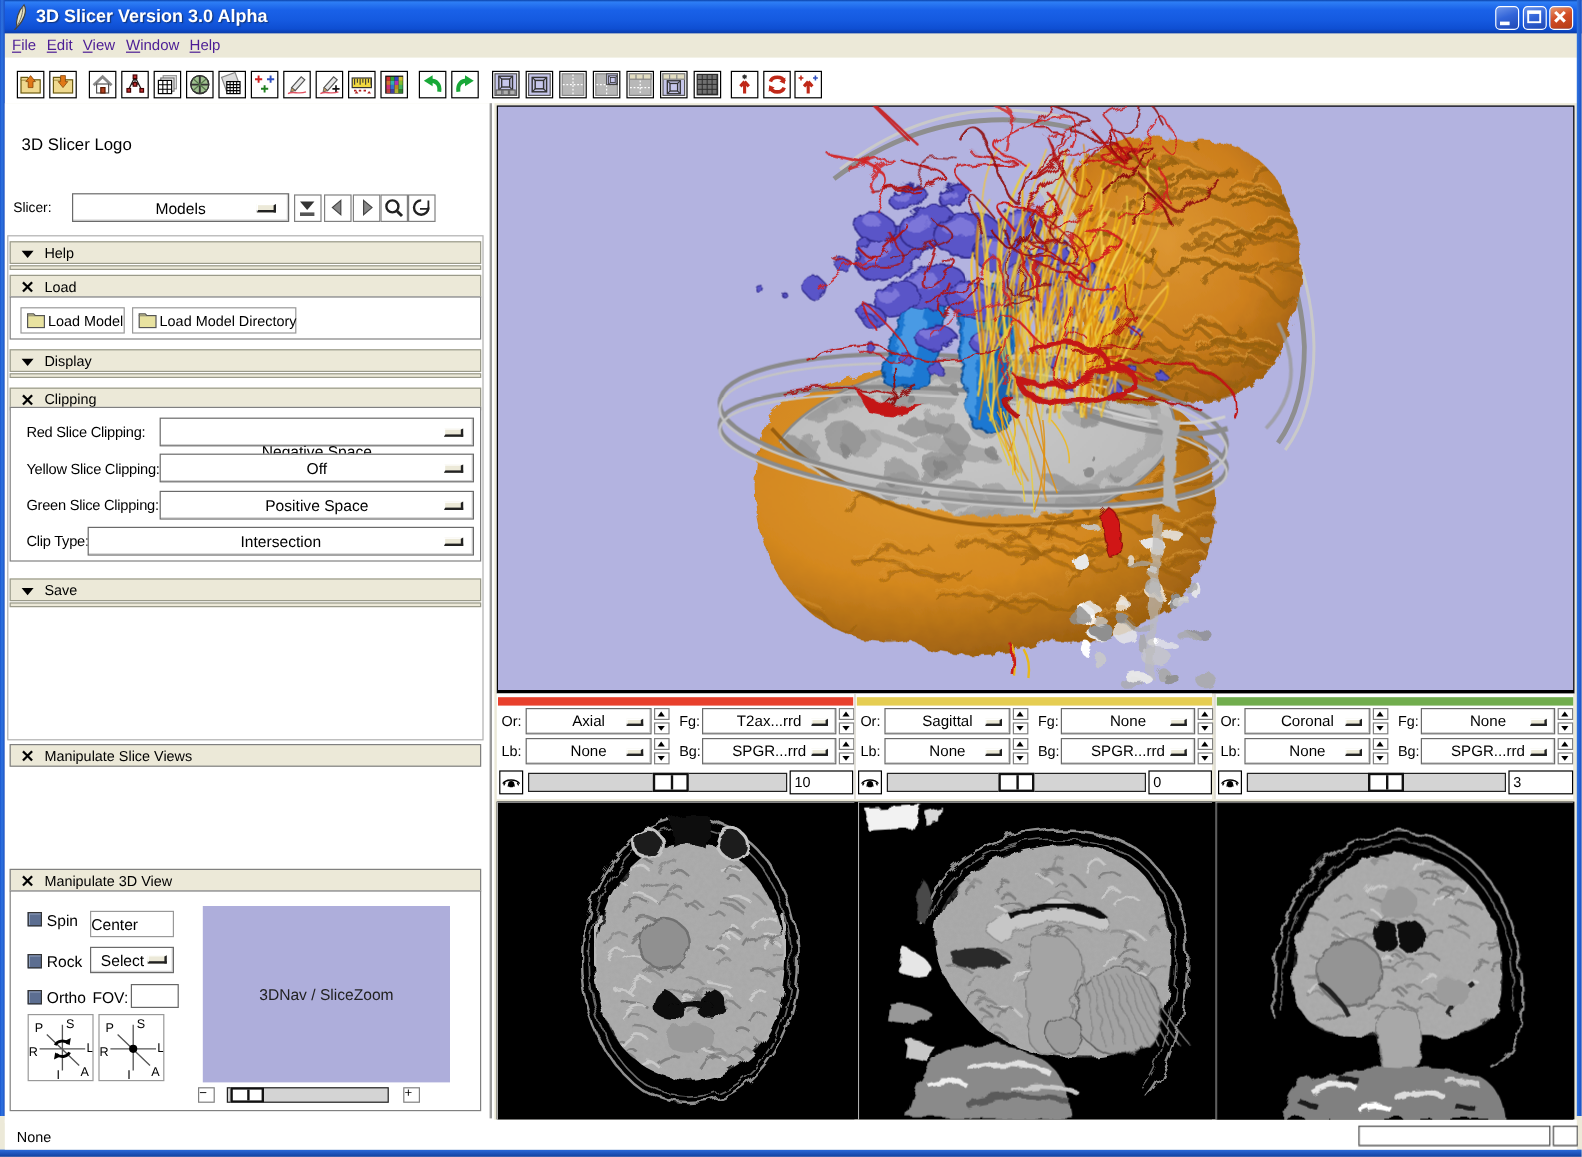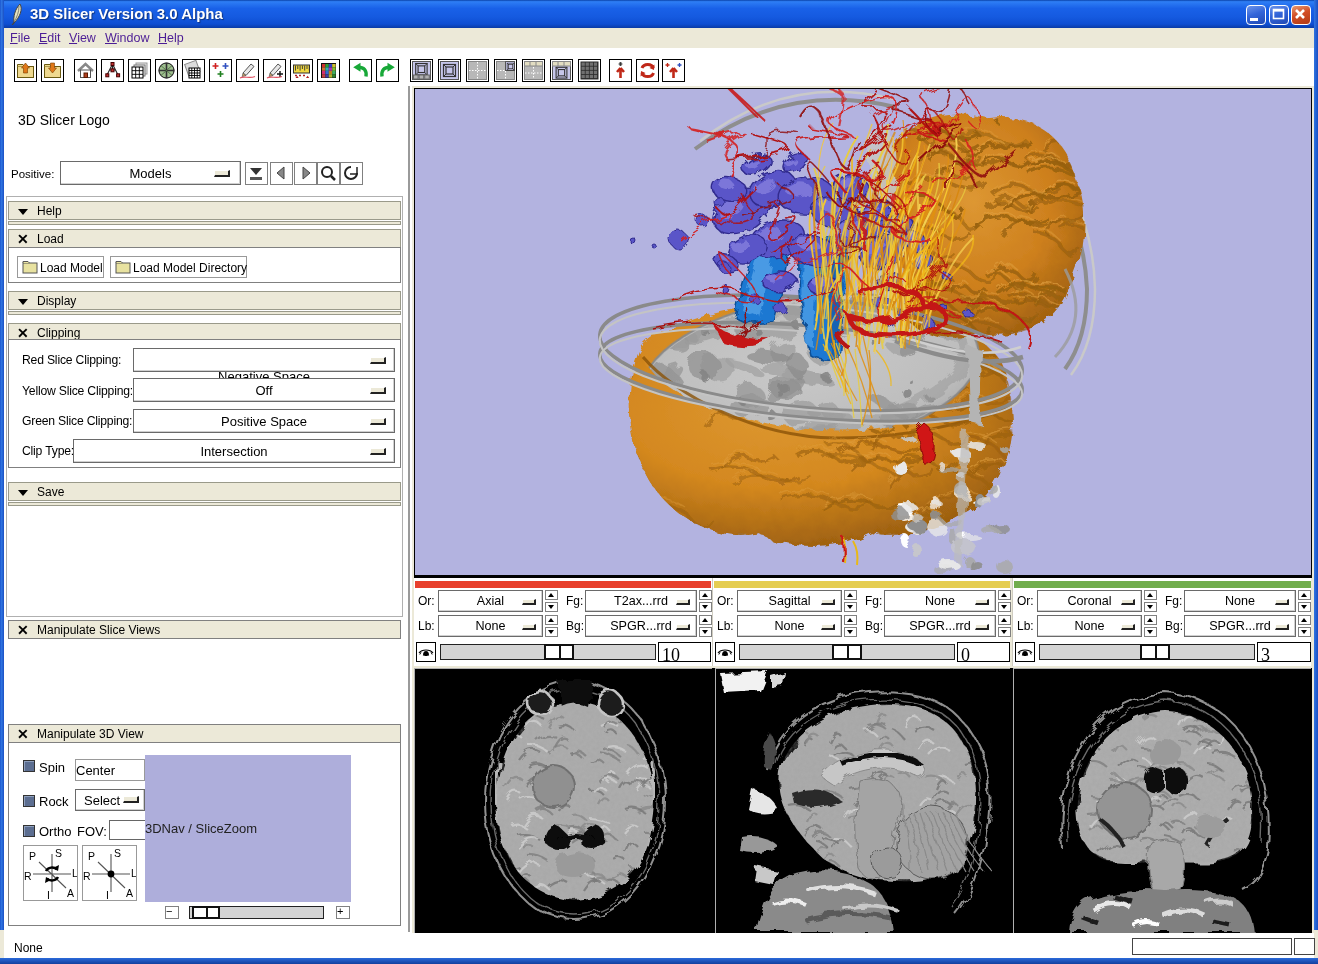--- a/index.html
+++ b/index.html
@@ -57,21 +57,21 @@
 #slicectl{left:414px;top:578px;width:898px;height:88px;background:#ECE9D8;}
 .sp{position:absolute;top:0;height:88px;background:#fff;}
 .sp+.sp{border-left:1px solid #cfccc0;}
 .cbar{position:absolute;left:1px;top:3px;height:7px;}
 .spin{position:absolute;width:13px;height:22px;}
 .spin .u,.spin .d{position:absolute;left:0;width:13px;height:10px;background:#fff;border:1px solid #808080;}
 .spin .u{top:0}.spin .d{bottom:0}
 .spin .u:after{content:"";position:absolute;left:2px;top:2px;border-left:3.5px solid transparent;border-right:3.5px solid transparent;border-bottom:4.5px solid #000;}
 .spin .d:after{content:"";position:absolute;left:2px;top:2px;border-left:3.5px solid transparent;border-right:3.5px solid transparent;border-top:4.5px solid #000;}
 .eyeb{position:absolute;width:20px;height:20px;background:#fff;border:1px solid #000;font-size:12px;text-align:center;}
-.valbox{position:absolute;background:#fff;border:1px solid #000;font-size:18px;padding-left:3px;font-family:Liberation Serif, serif;}
+.valbox{position:absolute;background:#fff;border:1px solid #000;font-size:12px;padding-left:3px;}
 #sliceviews{left:414px;top:668px;width:898px;height:265px;background:#000;}
 .sv{position:absolute;top:0;height:265px;background:#000;border-left:1px solid #b0b0b0;border-top:1px solid #b0b0b0;}
 #status{left:4px;top:933px;width:1310px;height:25px;background:#fff;font-size:12px;}
 #status .none{position:absolute;left:10px;top:8px;}
 #status .pbar{position:absolute;left:1128px;top:5px;width:160px;height:17px;border:1px solid #444;background:#fff;}
 #status .pbox{position:absolute;left:1290px;top:5px;width:21px;height:17px;border:1px solid #444;background:#fff;}
 </style>
 </head>
 <body>
 <div id="win">
@@ -341,21 +341,21 @@
           <path d="M4.5 3 V7 M2.5 5 H6.5" stroke="#c02818" stroke-width="1.3"></path>
           <path d="M16.5 3 V7 M14.5 5 H18.5" stroke="#3050c0" stroke-width="1.3"></path>
         </svg>
       </div>
     </div>
   <div class="abs" id="frameL"></div>
   <div class="abs" id="frameR"></div>
   <div class="abs" id="frameB"></div>
   <div class="abs" id="lpanel">
     <div class="lbl" style="left:14px;top:26px;font-size:14px">3D Slicer Logo</div>
-    <div class="lbl" style="left:7px;top:82px;font-size:11.5px">Positive:</div>
+    <div class="lbl" style="left:7px;top:82px;font-size:11.5px">Slicer:</div>
     <div class="omenu" style="left:56px;top:75px;width:181px;height:24px;padding-top:4px">Models<span class="ind" style="right:10px"></span></div>
 
     <div class="btn" style="left:241px;top:76px;width:23px;height:23px"><svg width="21" height="21">
           <path d="M4 5 L16 5 L10 12 Z" fill="#333"></path>
           <rect x="4" y="14" width="12" height="3" fill="#555"></rect>
         </svg></div>
     <div class="btn" style="left:266px;top:76px;width:23px;height:23px"><svg width="21" height="21">
           <path d="M13 4 L6 10 L13 16 Z" fill="#888" stroke="#444"></path>
         </svg></div>
     <div class="btn" style="left:290px;top:76px;width:23px;height:23px"><svg width="21" height="21">
@@ -464,22 +464,22 @@
 <text x="5" y="14">P</text>
               <text x="31" y="11">S</text>
               <text x="48" y="31">L</text>
 <text x="0" y="34">R</text>
               <text x="23" y="53">I</text>
               <text x="43" y="51">A</text>
             </g>
 <circle cx="28" cy="28" r="3.4" fill="#000"></circle>
 </svg></div>
 
-      <div style="position:absolute;left:136px;top:12px;width:206px;height:147px;background:#aeaedb;
-        font-size:13px;color:#222;text-align:left;line-height:147px">3DNav / SliceZoom</div>
+      <div style="position:absolute;left:160px;top:12px;width:206px;height:147px;background:#aeaedb;
+        font-size:13px;color:#222;text-align:center;line-height:147px">3DNav / SliceZoom</div>
       <div class="btn" style="left:156px;top:163px;width:14px;height:13px;font-size:11px;line-height:9px">−</div>
       <div class="strack" style="left:180px;top:163px;width:135px;height:13px">
         <div class="shandle" style="left:2px;top:-1px;width:28px;height:13px">
             <div class="mid"></div>
           </div>
         </div>
       <div class="btn" style="left:327px;top:163px;width:14px;height:13px;font-size:11px;line-height:9px">+</div>
     </div>
   </div>
   <div class="abs sash"></div>

